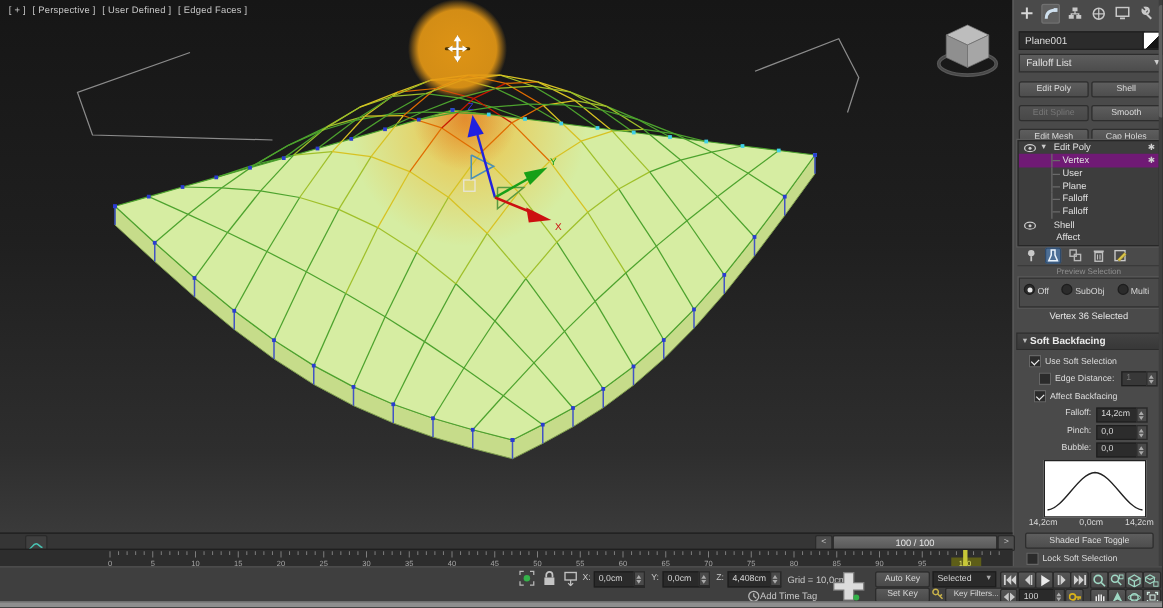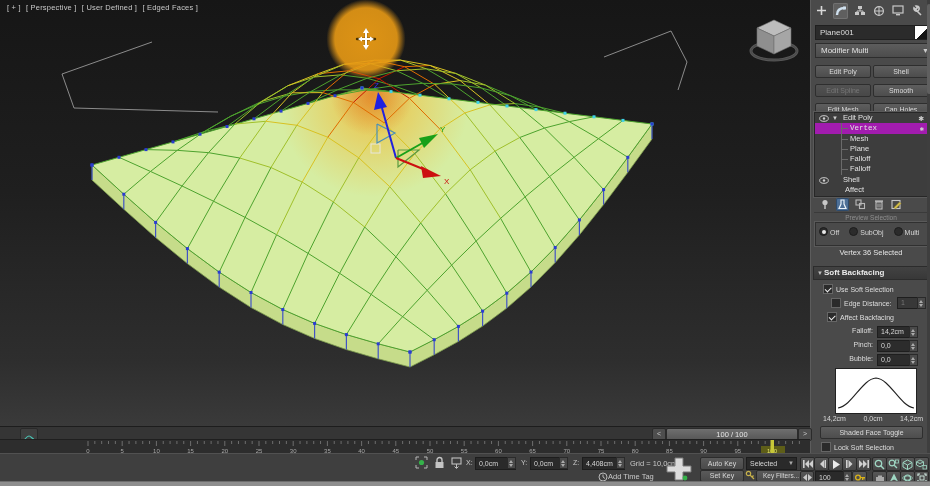--- a/index.html
+++ b/index.html
@@ -31,21 +31,21 @@
   #mod-buttons{position:absolute;left:3px;top:60px;width:116px;}
   .modbtn{display:inline-block;width:54px;height:11px;margin:1px 1px;background:linear-gradient(#5e5e5e,#4d4d4d);
     border:1px solid #2e2e2e;border-radius:2px;color:#dcdcdc;font-size:7px;line-height:11px;text-align:center;}
   .modbtn.dis{color:#777;background:linear-gradient(#525252,#484848);}
   #stack-box{position:absolute;left:3px;top:112px;width:112px;height:83px;background:#3d3d3d;
     border:1px solid #272727;box-shadow:0 0 0 1px #5a5a5a;overflow:hidden;}
   .stkrow{position:relative;height:10.3px;font-size:7.5px;color:#e0e0e0;line-height:10.3px;white-space:nowrap;}
   .stkrow .lbl{position:absolute;left:28px;}
   .stkrow.base .lbl{left:30px;}
   .stkrow.sub .lbl{left:35px;}
-  .stkrow.sel{background:#a21caf;font-family:Liberation Mono, monospace;}
+  .stkrow.sel{background:#701a75;}
   .stkrow .eye{position:absolute;left:4px;top:2px;}
   .stkrow .exp{position:absolute;left:17px;top:0;font-size:6px;color:#ccc;}
   .stkrow .badge{position:absolute;right:3px;top:1px;color:#cfcfcf;font-size:7px;}
   .tree{position:absolute;left:26px;top:0;width:8px;height:100%;border-left:1px solid #6a6a6a;}
   .tree:after{content:"";position:absolute;left:0;top:5px;width:6px;height:1px;background:#6a6a6a;}
   #stack-tools{position:absolute;left:3px;top:197px;width:114px;height:15px;display:flex;gap:5px;align-items:center;padding-left:4px;border-bottom:1px solid #3a3a3a;}
   .stool{width:13px;height:13px;display:flex;align-items:center;justify-content:center;border-radius:2px;}
   .stool.sel{background:#4d6f96;box-shadow:0 0 0 1px #2e4a6b inset;}
   #preview-title{position:absolute;left:0;top:214px;width:120px;text-align:center;font-size:6.5px;color:#8f8f8f;}
   #preview-box{position:absolute;left:4px;top:222px;width:111px;height:22px;border:1px solid #303030;box-shadow:0 0 0 1px #5a5a5a;}
@@ -498,21 +498,21 @@
         <svg width="12" height="12">
             <path d="M3,3 a2.6,2.6 0 1 0 2,-2 l1.4,1.8 -1.6,1.6 z M5,5 L10,10" stroke="#c8c8c8" stroke-width="1.6" fill="none"></path>
           </svg>
       </div>
     </div>
 
     <div id="obj-name">Plane001</div>
     <div id="obj-color"></div>
 
     <div id="modifier-list">
-      <span>Modifier Multi</span><span class="arr">▼</span>
+      <span>Falloff List</span><span class="arr">▼</span>
     </div>
 
     <div id="mod-buttons"><div class="modbtn">Edit Poly</div><div class="modbtn">Shell</div><div class="modbtn dis">Edit Spline</div><div class="modbtn">Smooth</div><div class="modbtn">Edit Mesh</div><div class="modbtn">Cap Holes</div><div class="modbtn dis">Extrude</div><div class="modbtn dis">Sweep</div></div>
 
     <div id="stack-box">
         <div class="stkrow ">
           <svg class="eye" width="10" height="7">
             <ellipse cx="5" cy="3.5" rx="4.3" ry="2.8" fill="none" stroke="#cfcfcf" stroke-width="1"></ellipse>
             <circle cx="5" cy="3.5" r="1.2" fill="#cfcfcf"></circle>
           </svg>
@@ -520,21 +520,21 @@
           <span class="lbl">Edit Poly</span>
           <span class="badge">✱</span>
         </div>
         <div class="stkrow sub sel">
           <span class="tree"></span>
           <span class="lbl">Vertex</span>
           <span class="badge">✱</span>
         </div>
         <div class="stkrow sub">
           <span class="tree"></span>
-          <span class="lbl">Mesh</span>
+          <span class="lbl">User</span>
         </div>
         <div class="stkrow sub">
           <span class="tree"></span>
           <span class="lbl">Plane</span>
         </div>
         <div class="stkrow sub">
           <span class="tree"></span>
           <span class="lbl">Falloff</span>
         </div>
         <div class="stkrow sub">

